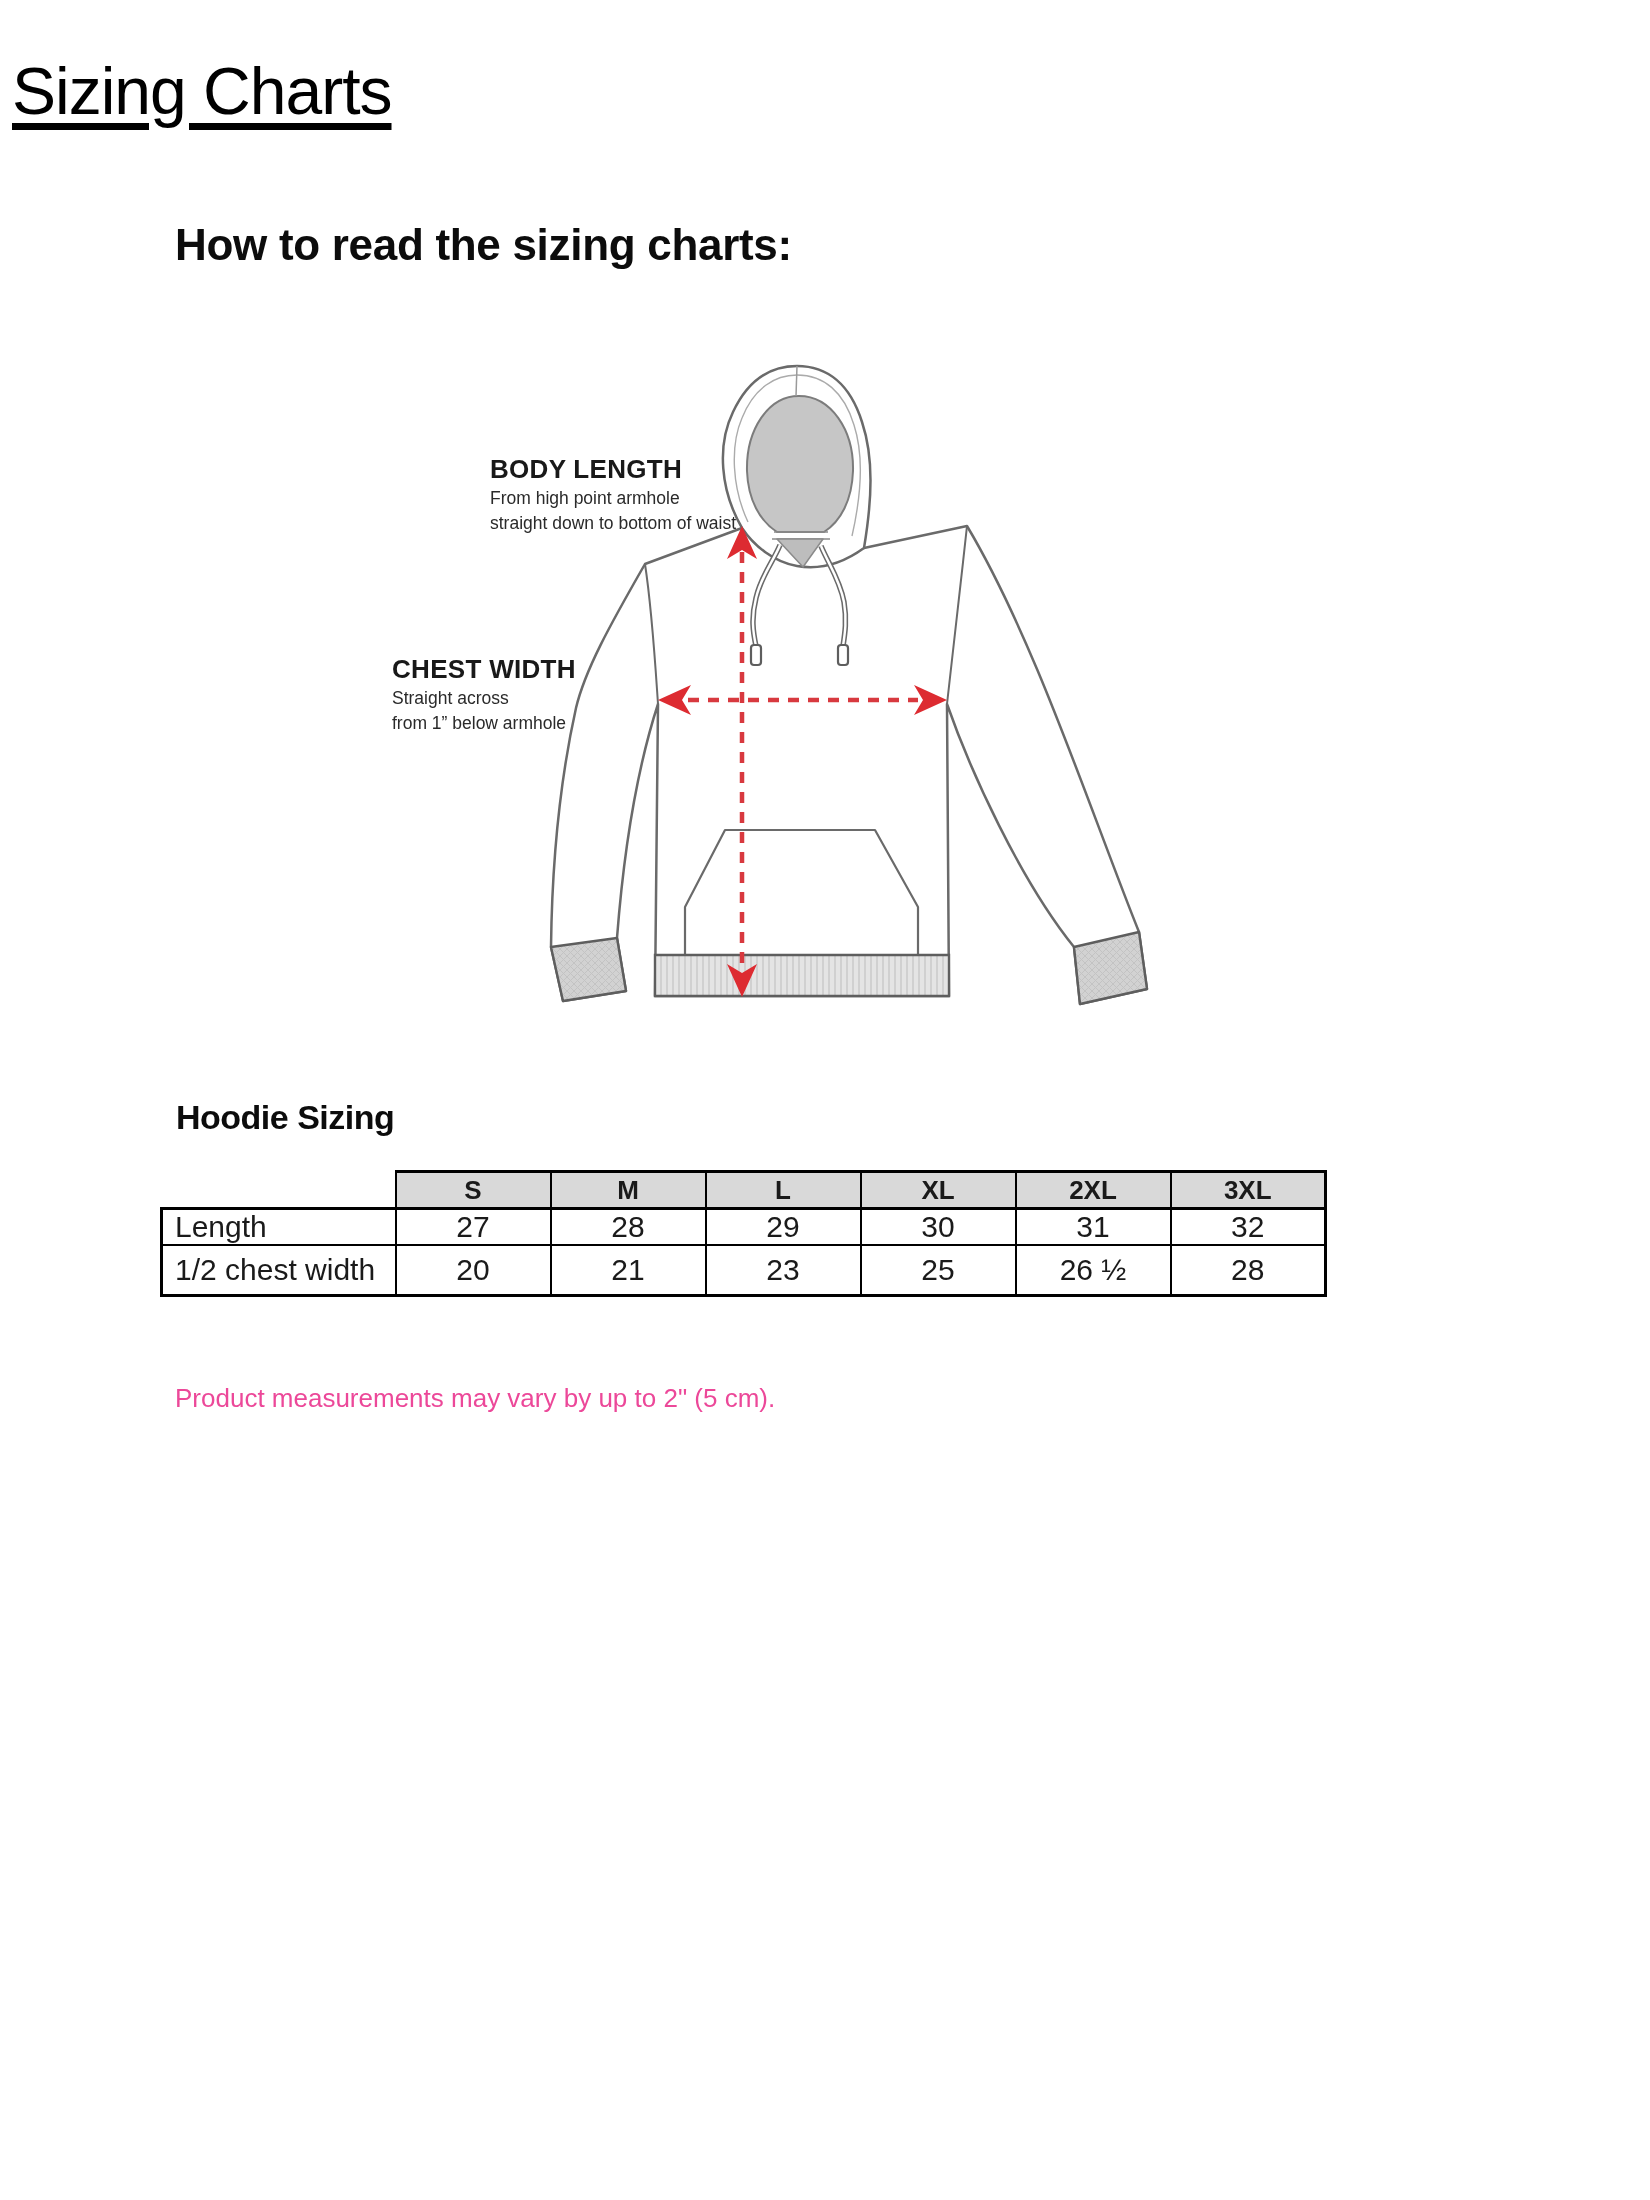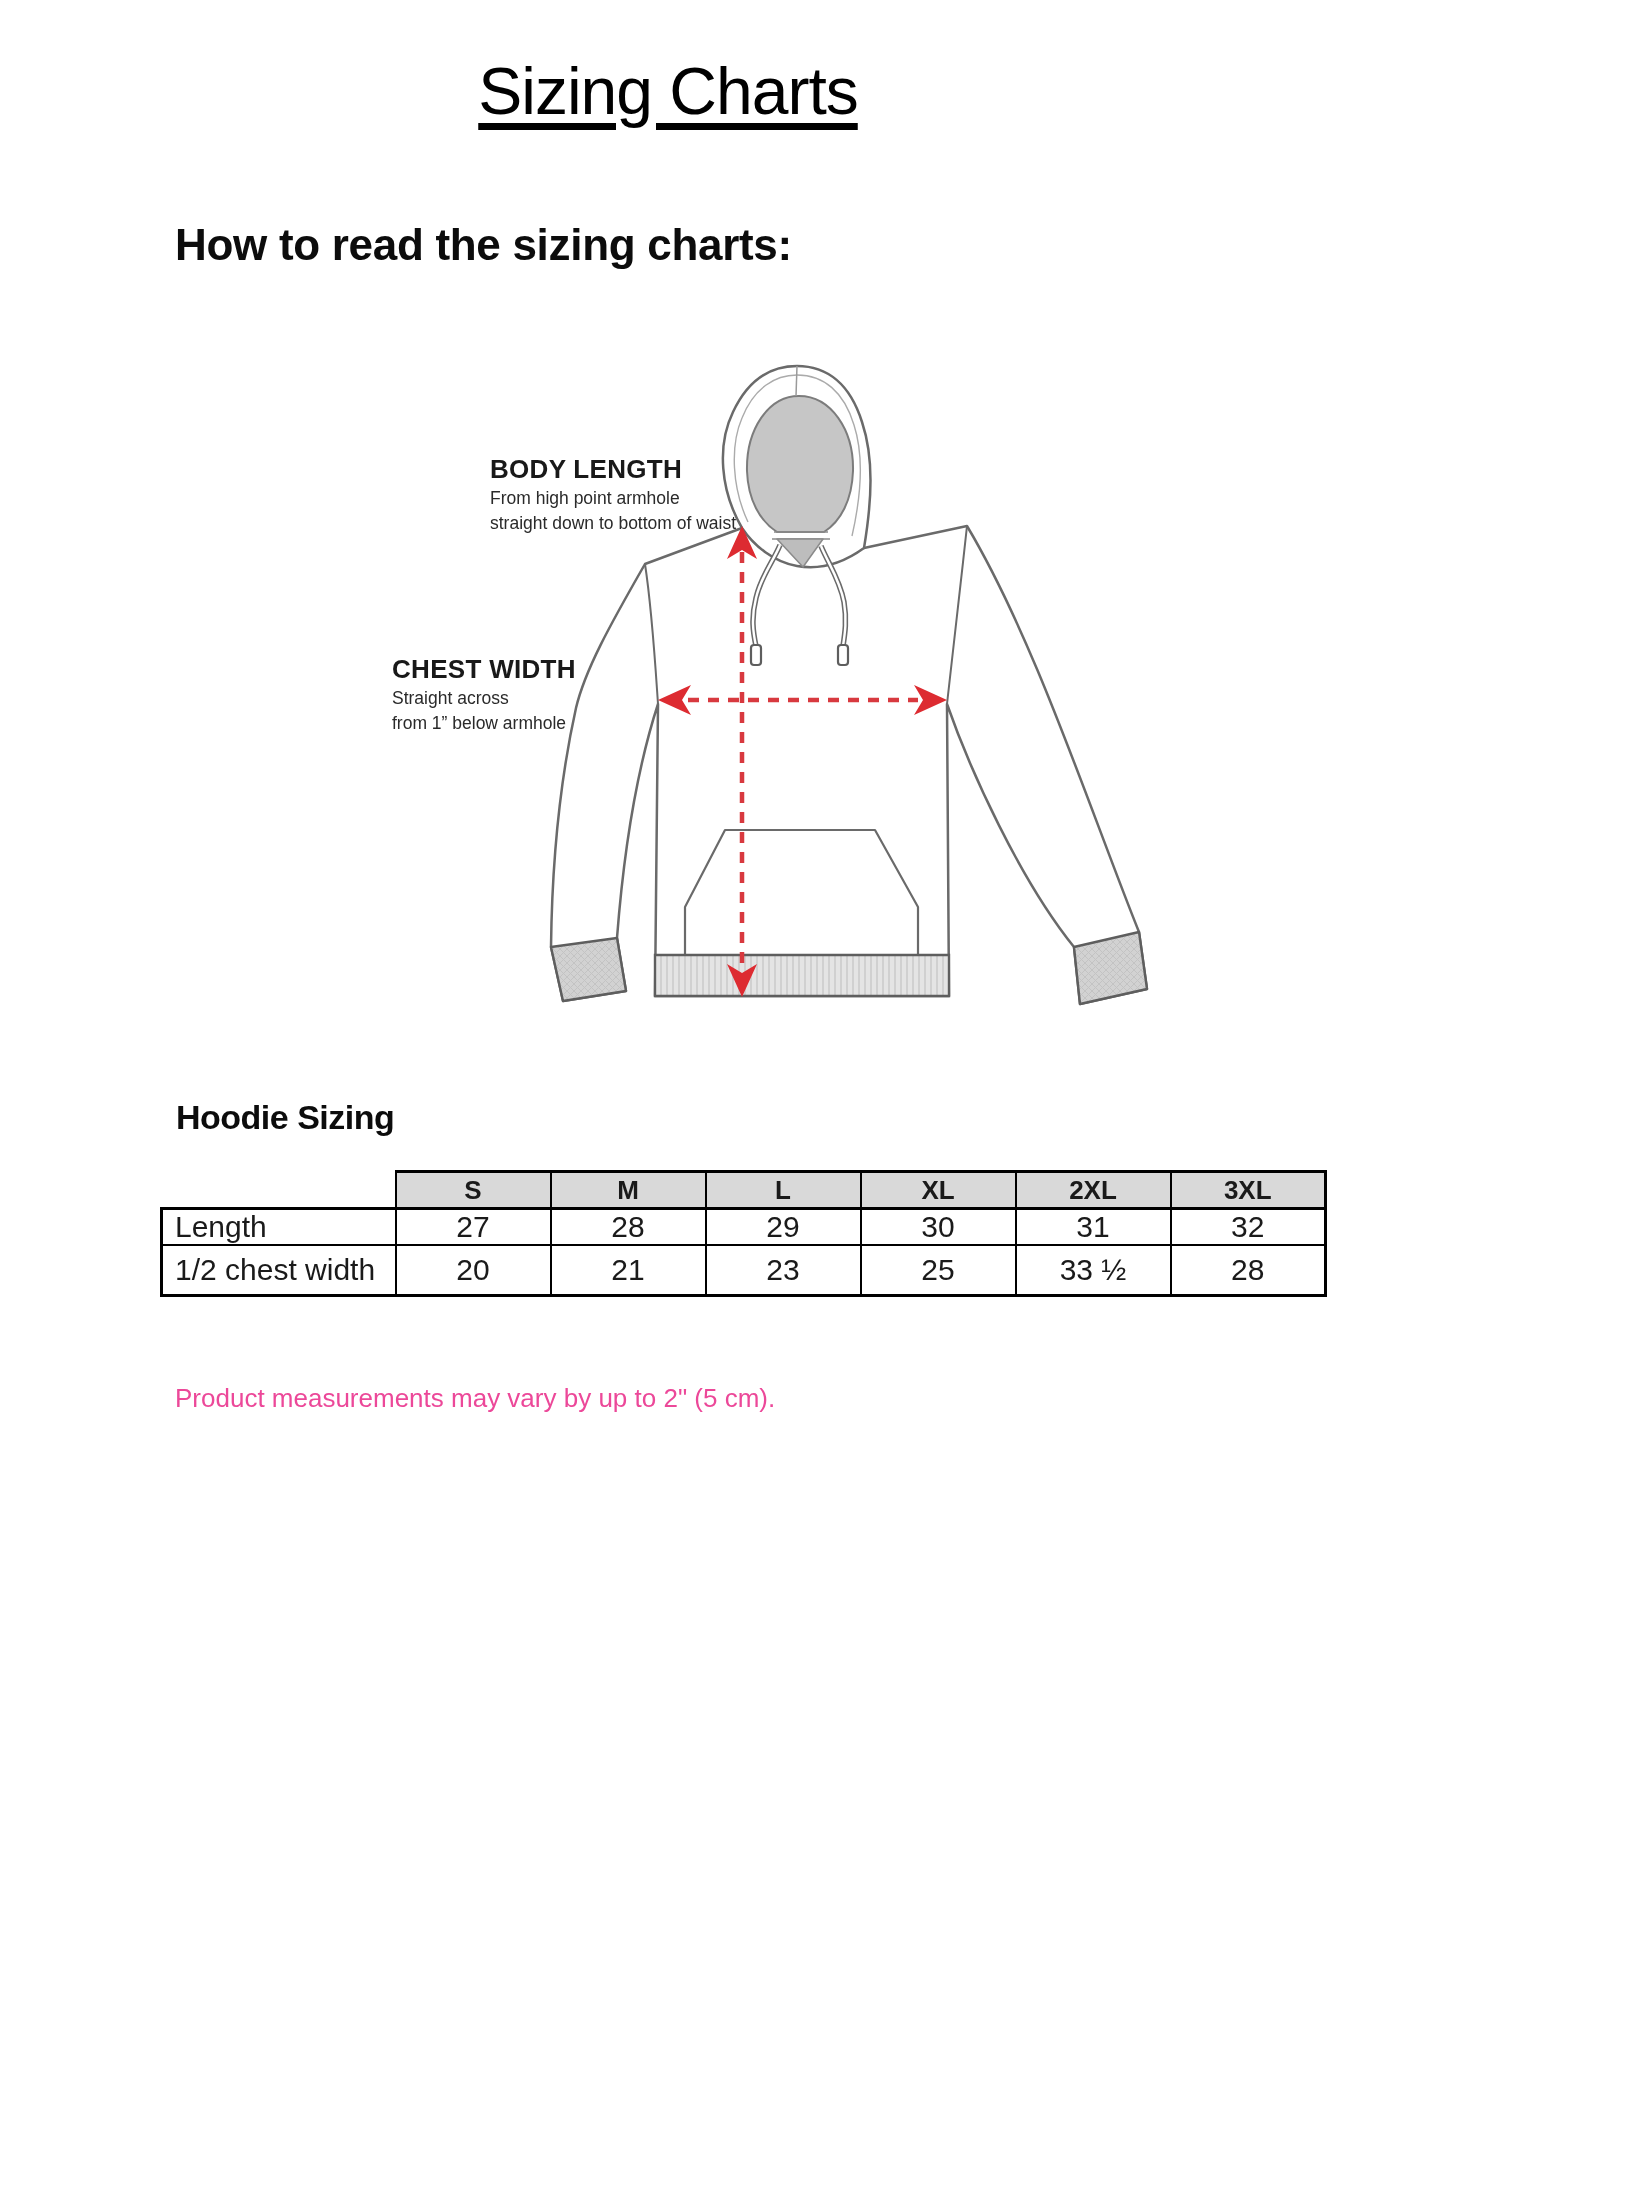--- a/index.html
+++ b/index.html
@@ -8,22 +8,21 @@
     width: 1650px; height: 2200px;
     font-family: "Liberation Sans", sans-serif;
     color: #111;
     position: relative;
     overflow: hidden;
   }
   .page { position: absolute; inset: 0; background: #fff; }
 
   
   .title-wrap {
-    position: absolute; top: 52px; left: 0; width: 1336px;
-    text-align: center;
+    position: absolute; top: 52px; left: 12px; width: 1336px;
   }
   .title {
     font-size: 66px; font-weight: 400; letter-spacing: -1px; color: #000;
     text-decoration: underline; text-decoration-thickness: 7px; text-underline-offset: 9px;
     line-height: 1.2;
   }
 
   .intro-heading {
     position: absolute; left: 175px; top: 220px;
     font-size: 44px; font-weight: 700; letter-spacing: -0.3px; color: #0c0c0c;
@@ -185,21 +184,21 @@
         <td class="val">30</td>
         <td class="val">31</td>
         <td class="val lastcol">32</td>
       </tr>
       <tr class="r2">
         <th class="rowlabel">1/2 chest width</th>
         <td class="val">20</td>
         <td class="val">21</td>
         <td class="val">23</td>
         <td class="val">25</td>
-        <td class="val">33 ½</td>
+        <td class="val">26 ½</td>
         <td class="val lastcol">28</td>
       </tr>
     </tbody>
       </table>
   </div>
 
   <div class="note-text">Product measurements may vary by up to 2" (5 cm).</div>
 
 </div>
 

